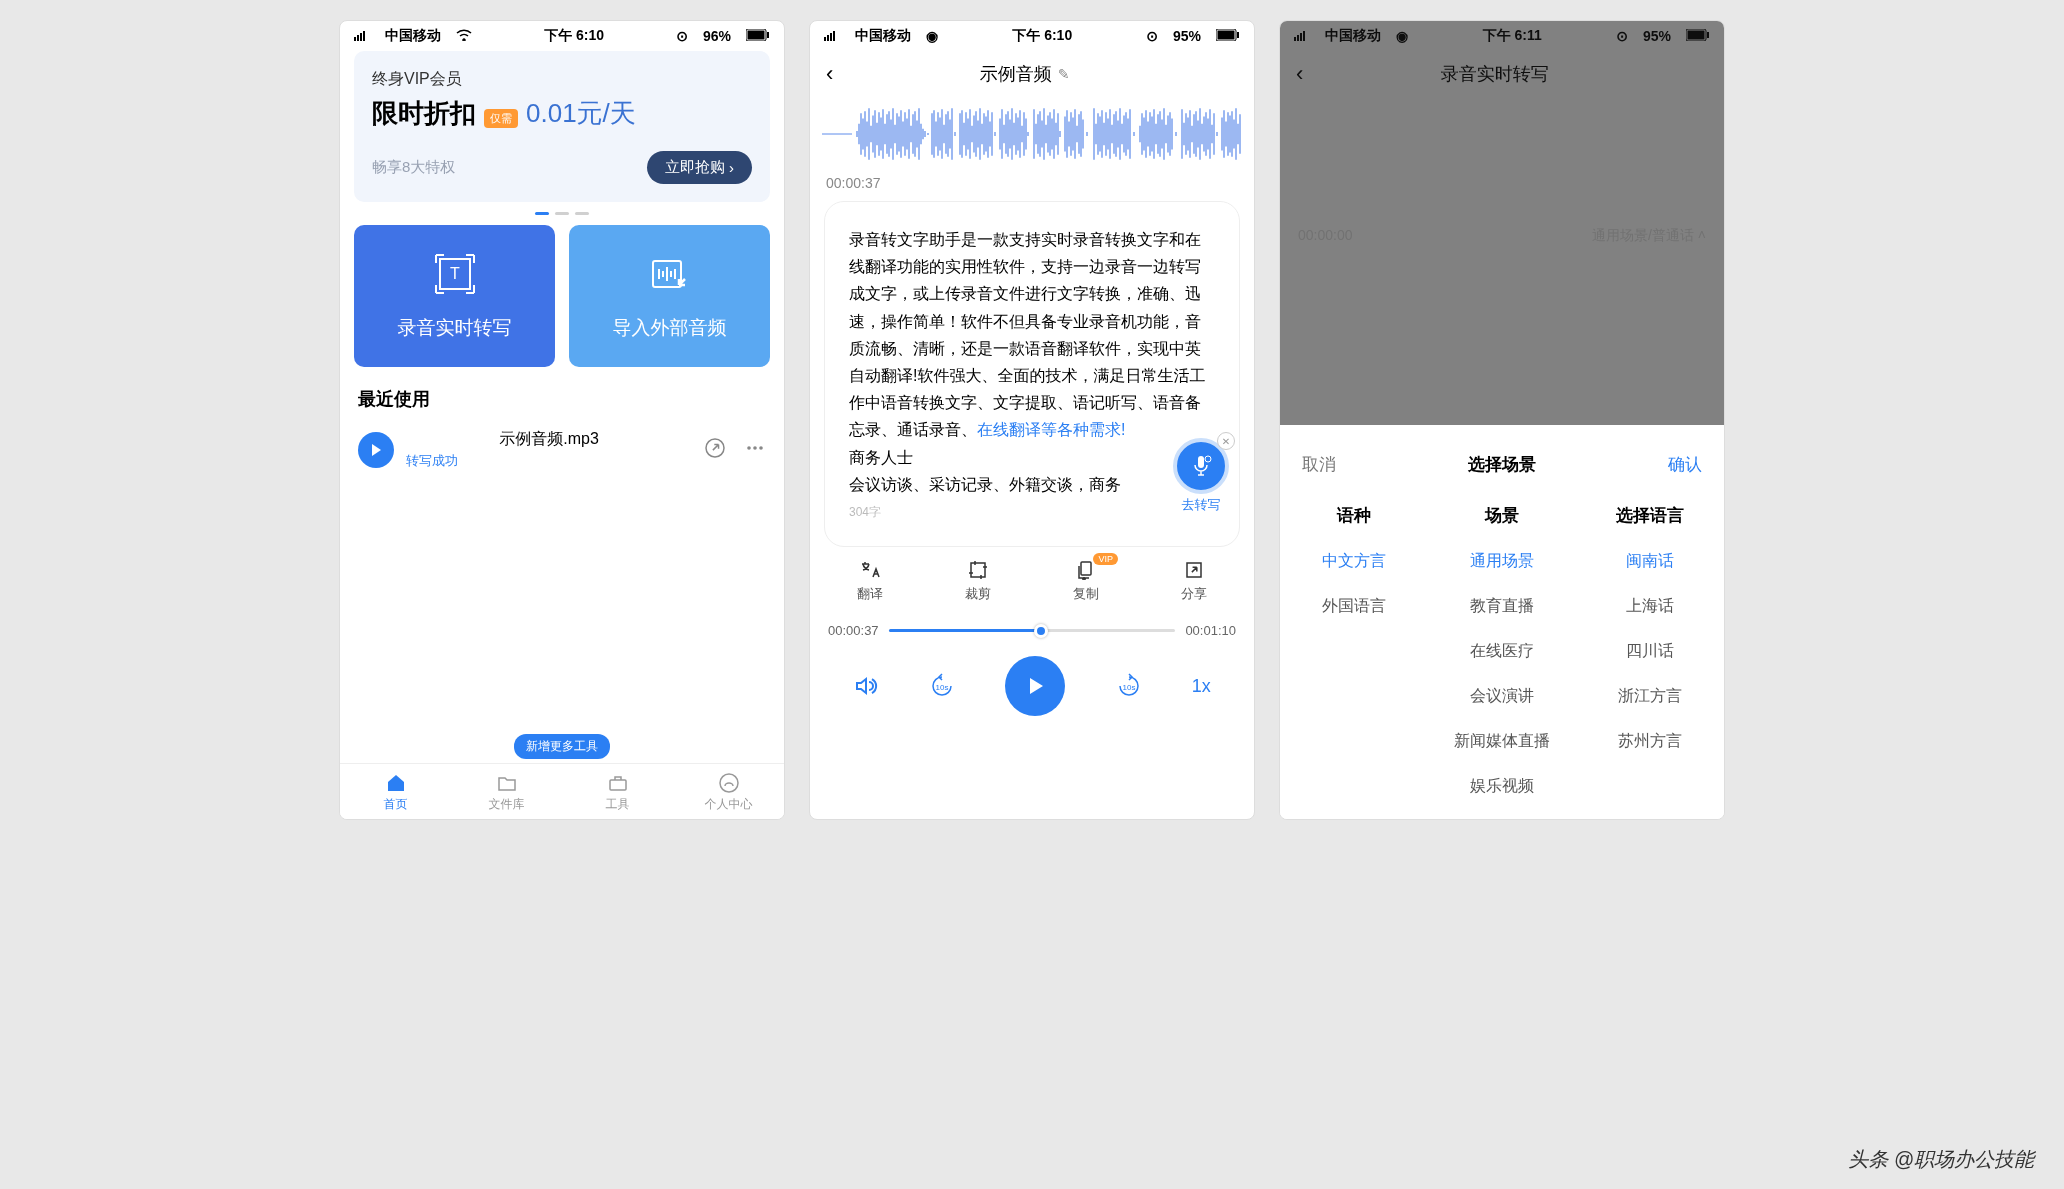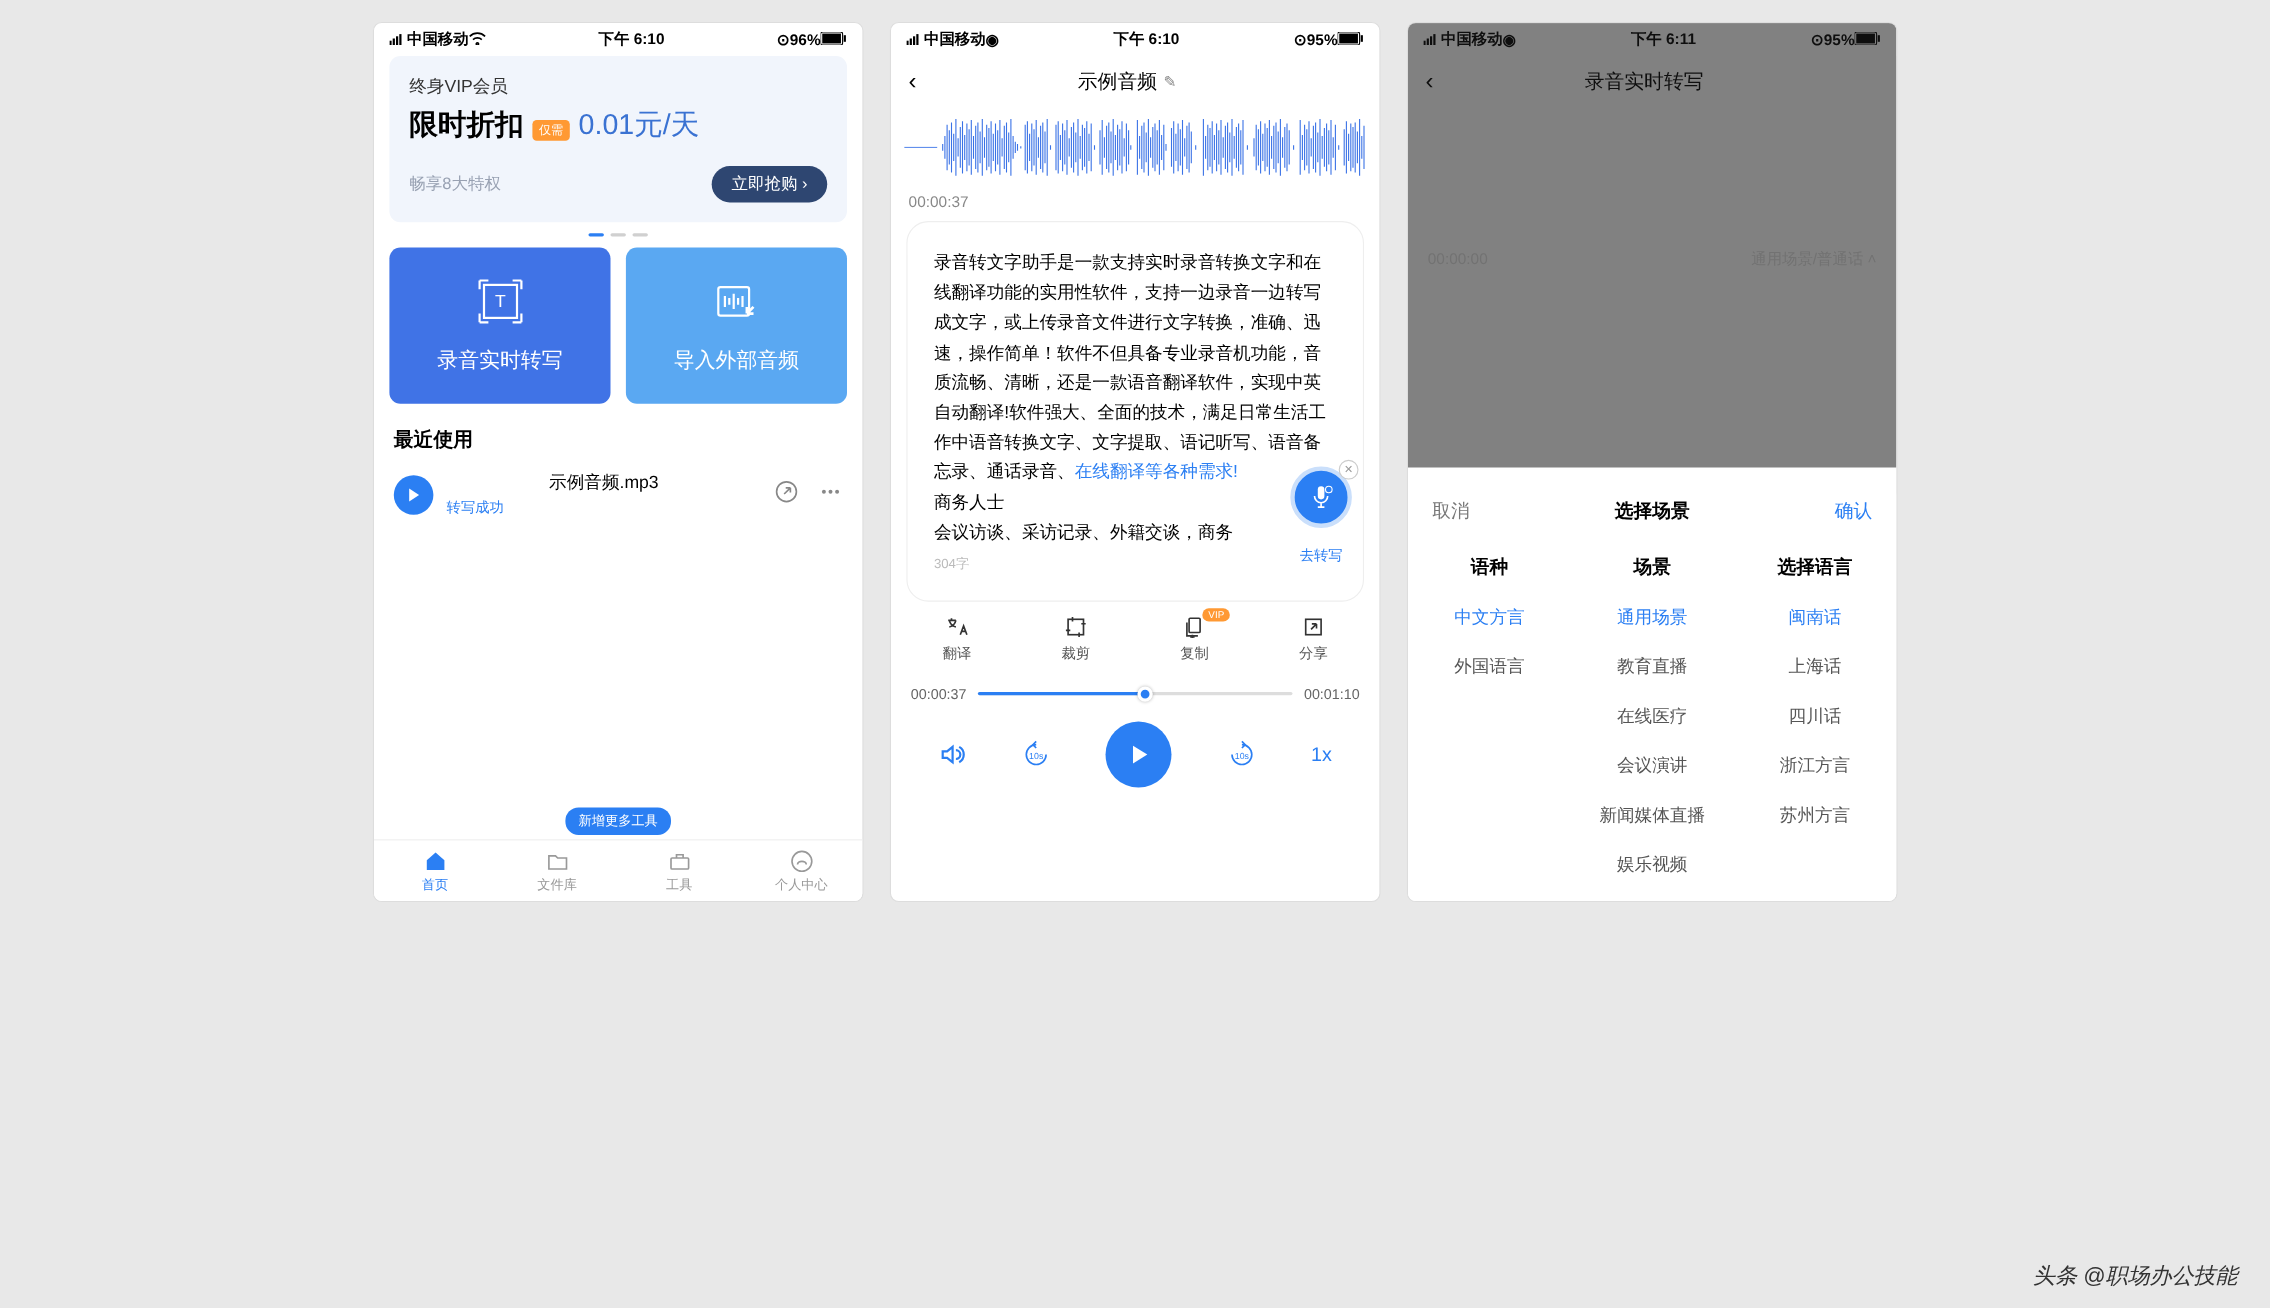--- a/index.html
+++ b/index.html
@@ -1,19 +1,19 @@
 <!DOCTYPE html>
 <html><head>
   <meta charset="utf-8">
   <style>
     * { margin: 0; padding: 0; box-sizing: border-box; }
     body { font-family: -apple-system, "PingFang SC", "Microsoft YaHei", sans-serif; background: #e8e8e8; display: flex; justify-content: center; gap: 24px; padding: 20px; }
     .phone { width: 446px; height: 800px; background: #fff; border-radius: 8px; border: 1px solid #ddd; overflow: hidden; position: relative; display: flex; flex-direction: column; }
     .status-bar { display: flex; justify-content: space-between; align-items: center; padding: 6px 14px; font-size: 14px; font-weight: 600; }
-    .status-left, .status-right { display: flex; align-items: center; gap: 0; }
+    .status-left, .status-right { display: flex; align-items: center; gap: 15px; }
     
     
     .s1-header { padding: 8px 18px 14px; font-size: 28px; font-weight: 600; }
     .s1-promo { margin: 0 14px; background: #f1f5fc; border-radius: 10px; padding: 18px; position: relative; }
     .promo-sub1 { font-size: 16px; color: #333; }
     .promo-row { display: flex; align-items: baseline; gap: 8px; margin-top: 6px; }
     .promo-discount { font-size: 26px; font-weight: 600; }
     .promo-badge { background: #ff9933; color: #fff; font-size: 11px; padding: 2px 6px; border-radius: 4px; }
     .promo-price { font-size: 26px; color: #3a72d2; font-weight: 500; }
     .promo-bottom { display: flex; justify-content: space-between; align-items: center; margin-top: 20px; }
@@ -48,21 +48,21 @@
     .edit-icon { color: #888; font-size: 14px; }
     .waveform { height: 74px; padding: 6px 12px; }
     .wave-svg { width: 100%; height: 100%; }
     .time-label { padding: 4px 16px 10px; color: #888; font-size: 14px; }
     .text-box { margin: 0 14px; border: 1px solid #eee; border-radius: 20px; padding: 24px; font-size: 16px; line-height: 1.7; position: relative; }
     .highlight-link { color: #2b7ff3; }
     .char-count { color: #bbb; font-size: 12px; margin-top: 4px; }
     .fab-wrap { position: absolute; right: 10px; bottom: 30px; text-align: center; }
     .fab-close { position: absolute; right: -6px; top: -6px; width: 18px; height: 18px; border-radius: 50%; border: 1px solid #ccc; background: #fff; font-size: 10px; color: #999; display: flex; align-items: center; justify-content: center; }
     .fab { width: 56px; height: 56px; border-radius: 50%; background: #2b7ff3; border: 4px solid #cadffb; display: flex; align-items: center; justify-content: center; }
-    .fab-label { font-size: 13px; color: #2b7ff3; margin-top: 14px; }
+    .fab-label { font-size: 13px; color: #2b7ff3; margin-top: 0; }
     .action-row { display: flex; padding: 12px 6px; }
     .action-item { flex: 1; text-align: center; color: #555; font-size: 13px; position: relative; }
     .action-icon { display: flex; justify-content: center; margin-bottom: 4px; color: #333; }
     .vip-badge { position: absolute; top: -6px; right: 22px; background: #ff9933; color: #fff; font-size: 9px; padding: 1px 5px; border-radius: 6px; }
     .progress-row { display: flex; align-items: center; padding: 8px 18px; gap: 10px; font-size: 13px; color: #666; }
     .progress-track { flex: 1; height: 3px; background: #ddd; border-radius: 2px; position: relative; }
     .progress-fill { position: absolute; left: 0; top: 0; bottom: 0; background: #2b7ff3; border-radius: 2px; }
     .progress-thumb { position: absolute; top: 50%; transform: translate(-50%, -50%); width: 14px; height: 14px; border-radius: 50%; background: #2b7ff3; border: 3px solid #fff; box-shadow: 0 0 3px rgba(0,0,0,0.3); }
     .player-row { display: flex; align-items: center; justify-content: space-around; padding: 10px 20px; }
     .player-btn { color: #2b7ff3; display: flex; align-items: center; }

